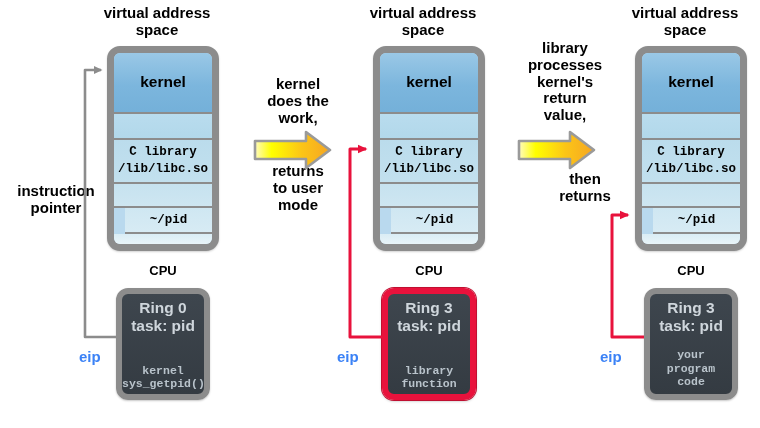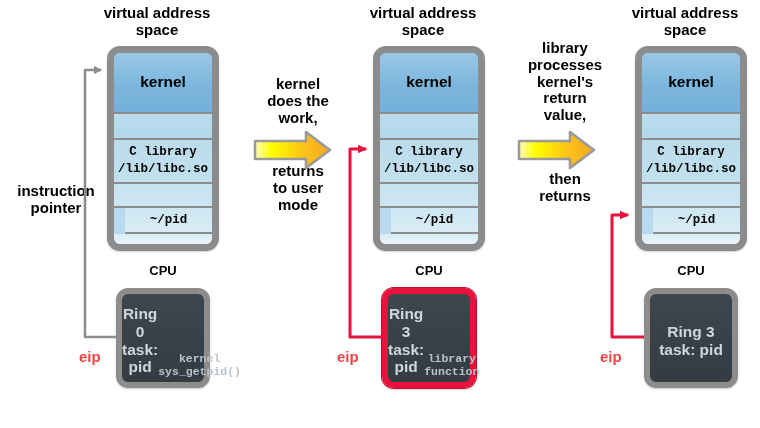--- a/index.html
+++ b/index.html
@@ -48,39 +48,39 @@
   .band-gap1{flex:0 0 26px;background:linear-gradient(180deg,#b9dcee 0%,#b2d8ea 100%);}
   .band-lib{flex:0 0 44px;background:linear-gradient(180deg,#bbdcec 0%,#c2e0ee 100%);}
   .band-gap2{flex:0 0 24px;background:linear-gradient(180deg,#c6e2ef 0%,#cee6f1 100%);}
   .band-pid{flex:0 0 26px;background:linear-gradient(180deg,#cfe7f2 0%,#d7ebf4 100%);margin-left:11px;}
   .band-gap3{flex:1 1 auto;background:linear-gradient(180deg,#daedf5 0%,#e9f4f8 100%);}
 
   
   .cpu-title{font-size:13px;width:90px;text-align:center;}
   .cpubox{
     position:absolute;
-    width:94px;height:100px;
+    width:94px;height:112px;
     box-sizing:border-box;
     border:6px solid #8c8c8c;
     border-radius:12px;
     background:linear-gradient(180deg,#3e464e 0%,#343b42 100%);
-    display:flex;align-items:center;
+    display:flex;flex-direction:column;
     padding-top:5px;
     box-shadow:0 1px 2px rgba(0,0,0,.22);
   }
   .cpubox.hot{border-color:#e8123c;box-shadow:0 0 0 1px #c00f31,0 1px 3px rgba(0,0,0,.3);}
   .ring{color:#cfd6dc;font-size:15.5px;line-height:1.15;text-align:center;
         font-family:"Liberation Sans", sans-serif;}
   .ctx{color:#b9c3cb;font-size:11.5px;text-align:center;margin-top:auto;
        margin-bottom:3px;line-height:1.18;
        font-family:"Liberation Mono", monospace;white-space:pre-line;}
   .ctx.tight{margin-bottom:5px;}
 
   
-  .eip{position:absolute;font-size:15px;color:#ef4444;}
+  .eip{position:absolute;font-size:15px;color:#3b82f6;}
 
   
   svg.overlay{position:absolute;left:0;top:0;width:760px;height:428px;
               pointer-events:none;overflow:visible;}
 
   .footer{position:absolute;font-size:13.5px;color:#000;white-space:nowrap;}
 </style>
 </head>
 <body>
 
@@ -145,21 +145,21 @@
 function</div>
   </div>
 
   <div class="eip" style="left:337px;top:348px;">eip</div>
 
   <div class="txt" style="left:512px;top:40px;width:106px;">library
 processes
 kernel's
 return
 value,</div>
-  <div class="txt" style="left:512px;top:171px;width:106px;">then
+  <div class="txt" style="left:532px;top:171px;width:106px;">then
 returns</div>
 
   <div class="txt vas-title" style="left:610px;top:5px;">virtual address
 space</div>
 
   <div class="membox" style="left:635px;top:46px;">
     <div class="band band-kernel">kernel</div>
     <div class="band band-gap1"></div>
     <div class="band band-lib">
       <span>C library</span>
@@ -168,20 +168,23 @@
     <div class="band band-gap2"></div>
     <div class="band band-pid">~/pid</div>
     <div class="band band-gap3"></div>
   </div>
 
   <div class="txt cpu-title" style="left:646px;top:264px;">CPU</div>
 
   <div class="cpubox" style="left:644px;top:288px;">
     <div class="ring">Ring 3
 task: pid</div>
+    <div class="ctx tight">your
+program
+code</div>
   </div>
 
   <div class="eip" style="left:600px;top:348px;">eip</div>
 
 
   <svg class="overlay" viewBox="0 0 760 428">
     <defs>
       <linearGradient id="gradYellow" x1="0" y1="0" x2="1" y2="0">
         <stop offset="0%" stop-color="#fffbbf"></stop>
         <stop offset="22%" stop-color="#ffff00"></stop>

